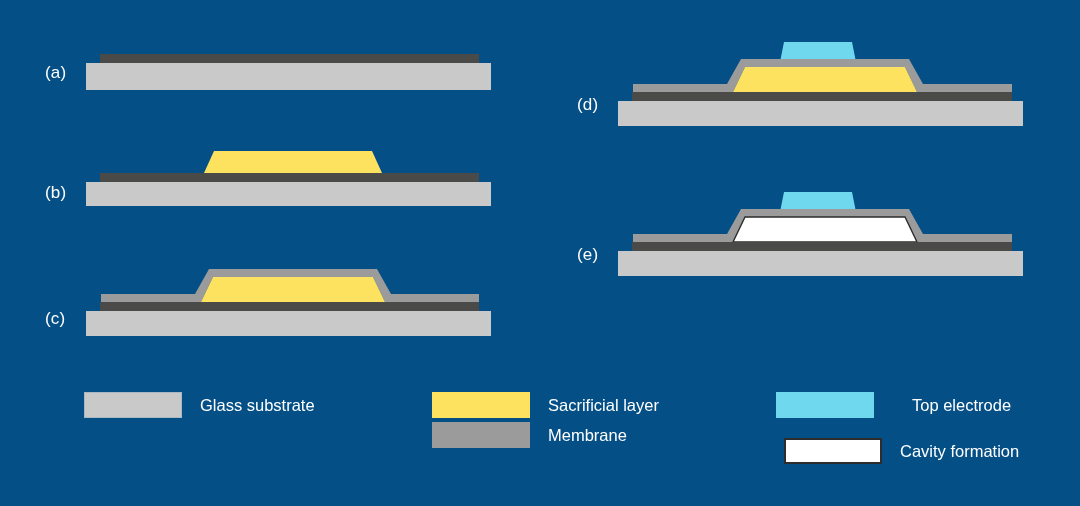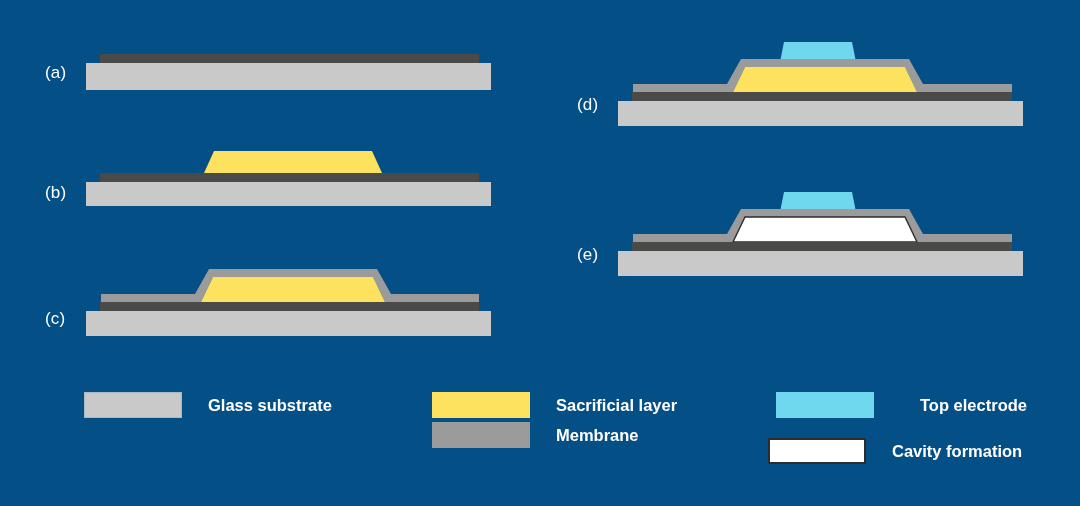--- a/index.html
+++ b/index.html
@@ -51,24 +51,23 @@
   }
   .legend-swatch {
     width: 98px;
     height: 26px;
     box-sizing: border-box;
     flex: 0 0 auto;
   }
   .legend-text {
     color: #ffffff;
     font-size: 16.5px;
-    margin-left: 26px;
+    margin-left: 18px;
     white-space: nowrap;
     line-height: 1;
-    font-weight: bold;
   }
 </style>
 </head>
 <body>
 
 <div id="stage">
 
   <div class="panel" style="left:40px; top:44px; width:460px; height:52px;">
     <span class="panel-label" style="left:5px; top:20px;">(a)</span>
     <svg class="stack-svg" width="460" height="52" viewBox="0 0 460 52" style="position:absolute;left:0;top:0;">
@@ -140,20 +139,20 @@
     <div class="legend-item" style="left:348px; top:30px;">
       <span class="legend-swatch" style="background:#9b9b9b;"></span>
       <span class="legend-text">Membrane</span>
     </div>
 
     <div class="legend-item" style="left:692px; top:0px;gap:20px;">
       <span class="legend-swatch" style="background:#6fd8ef;"></span>
       <span class="legend-text">Top electrode</span>
     </div>
 
-    <div class="legend-item" style="left:676px; top:46px;padding-left:8px;">
+    <div class="legend-item" style="left:692px; top:46px;padding-left:8px;">
       <span class="legend-swatch" style="background:#ffffff; border:2px solid #2d2d2d;"></span>
       <span class="legend-text">Cavity formation</span>
     </div>
 
   </div>
 
 </div>
 
 </body></html>

